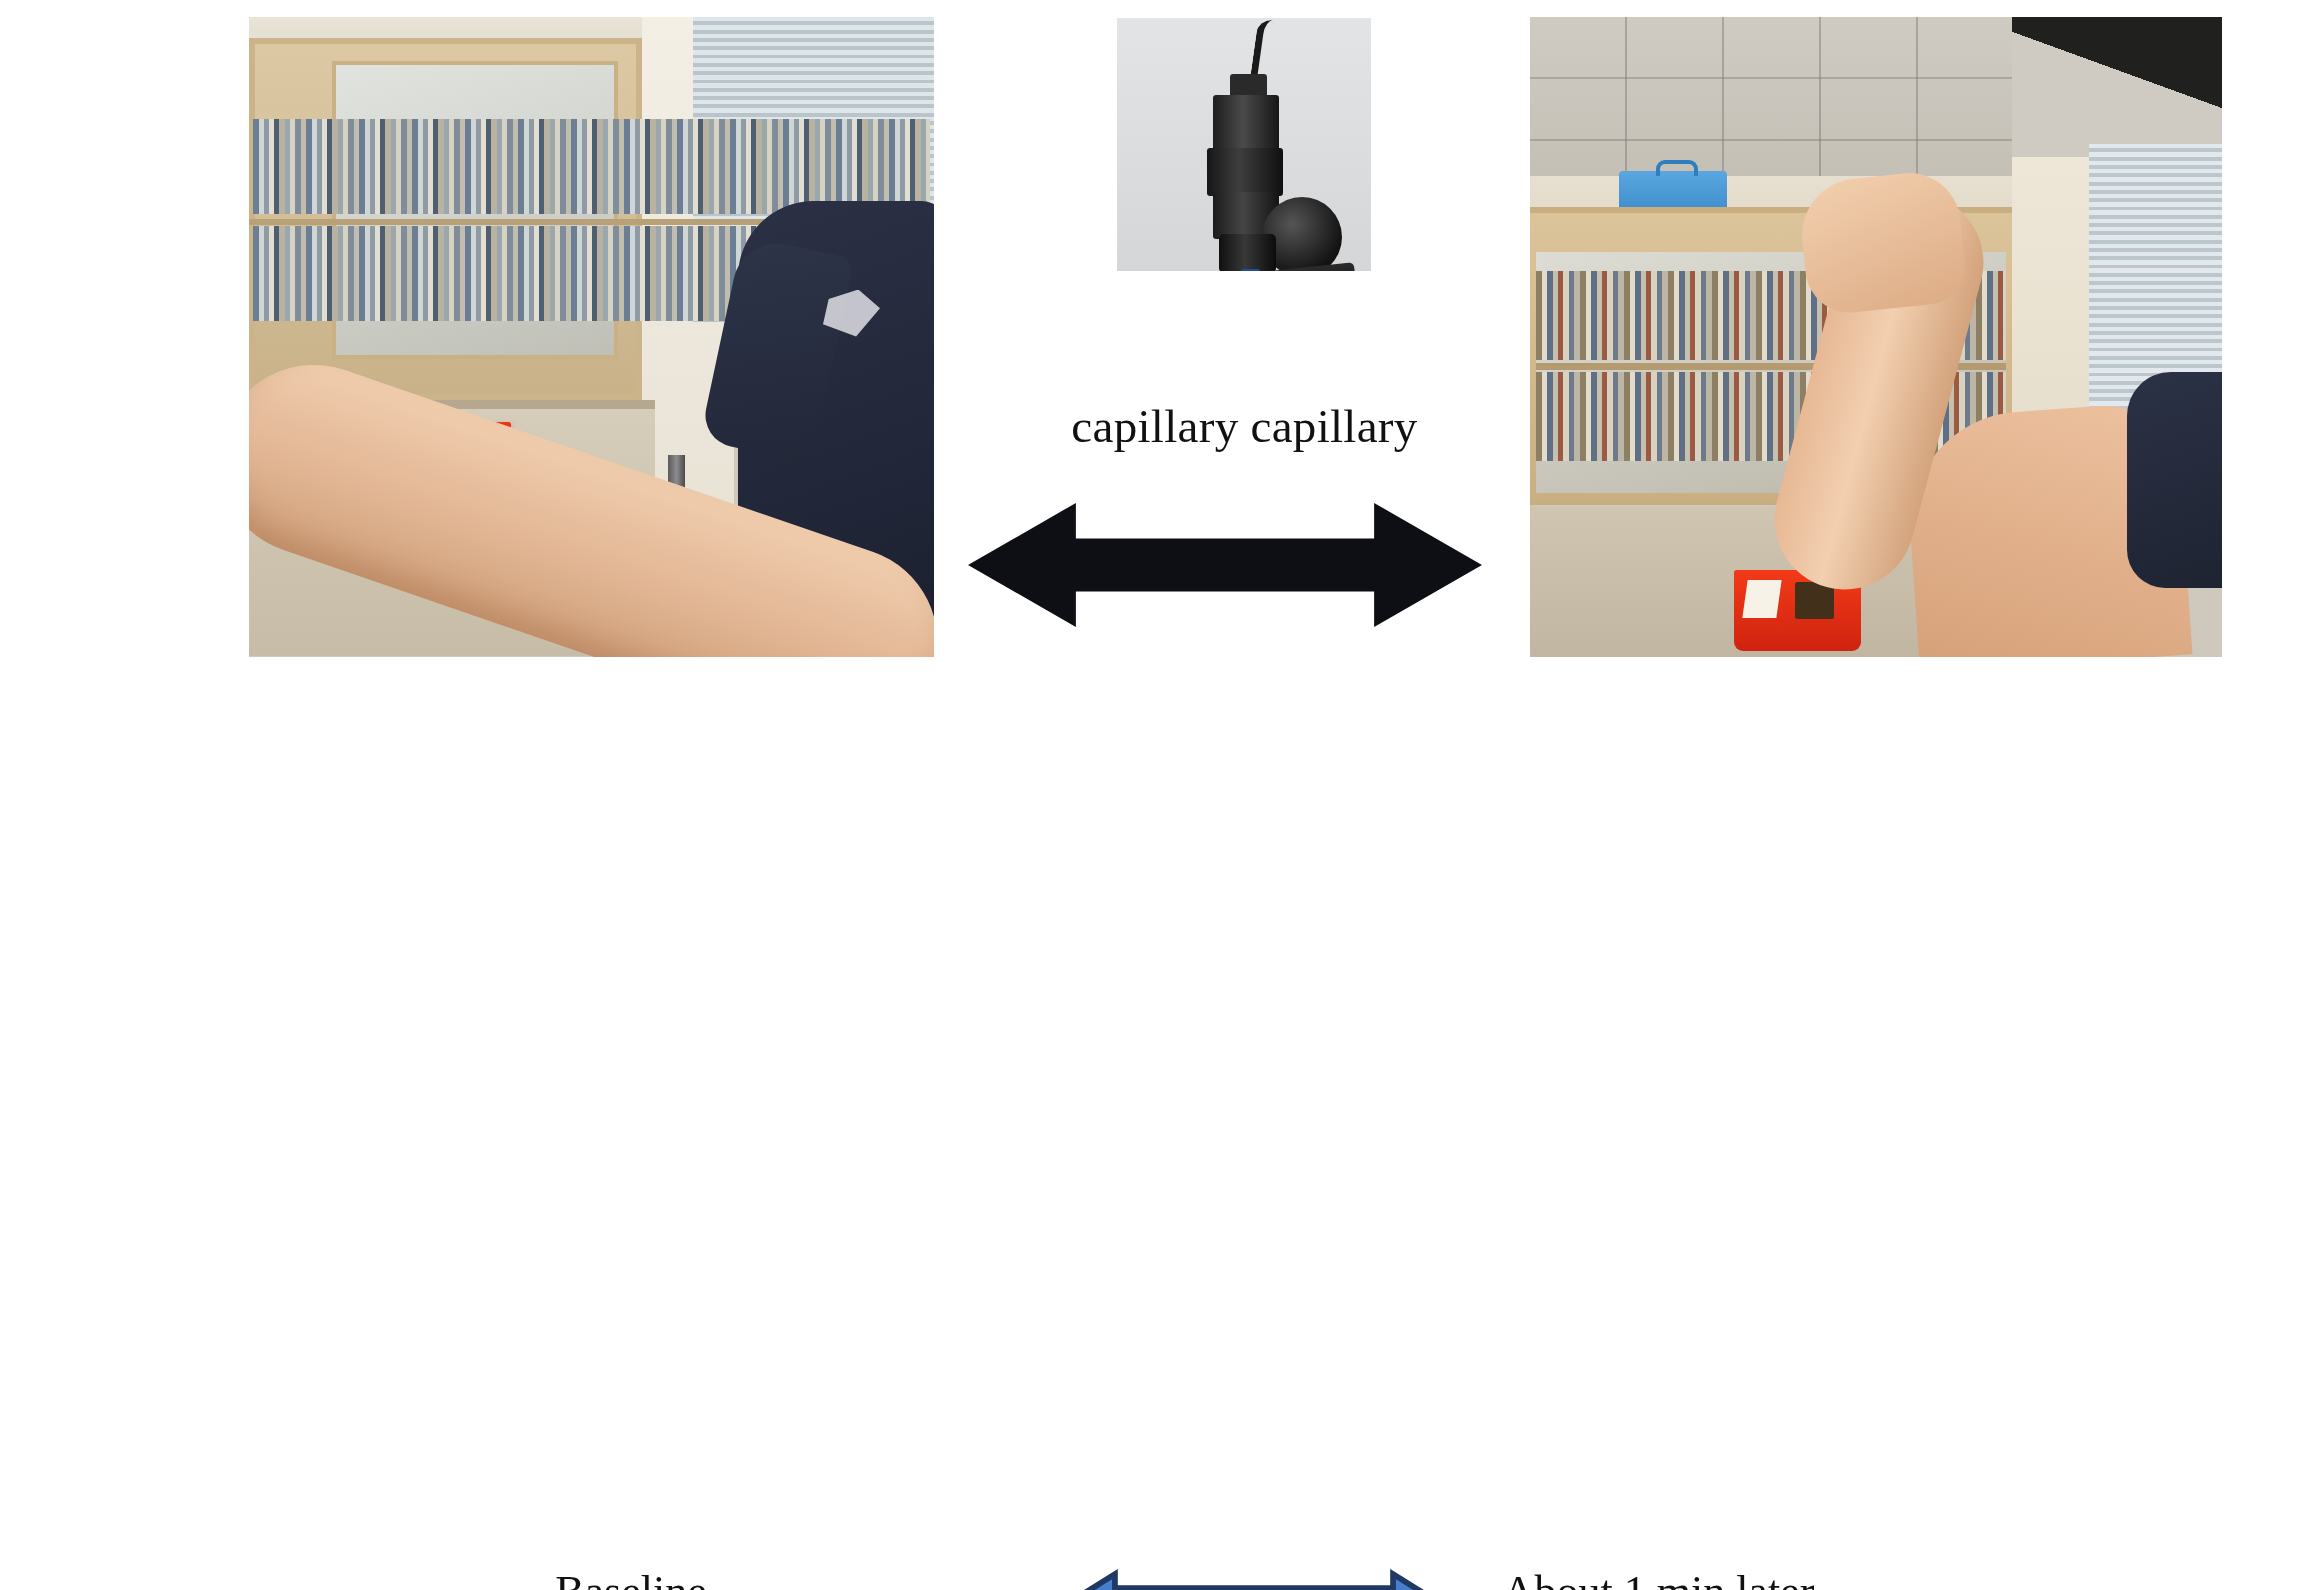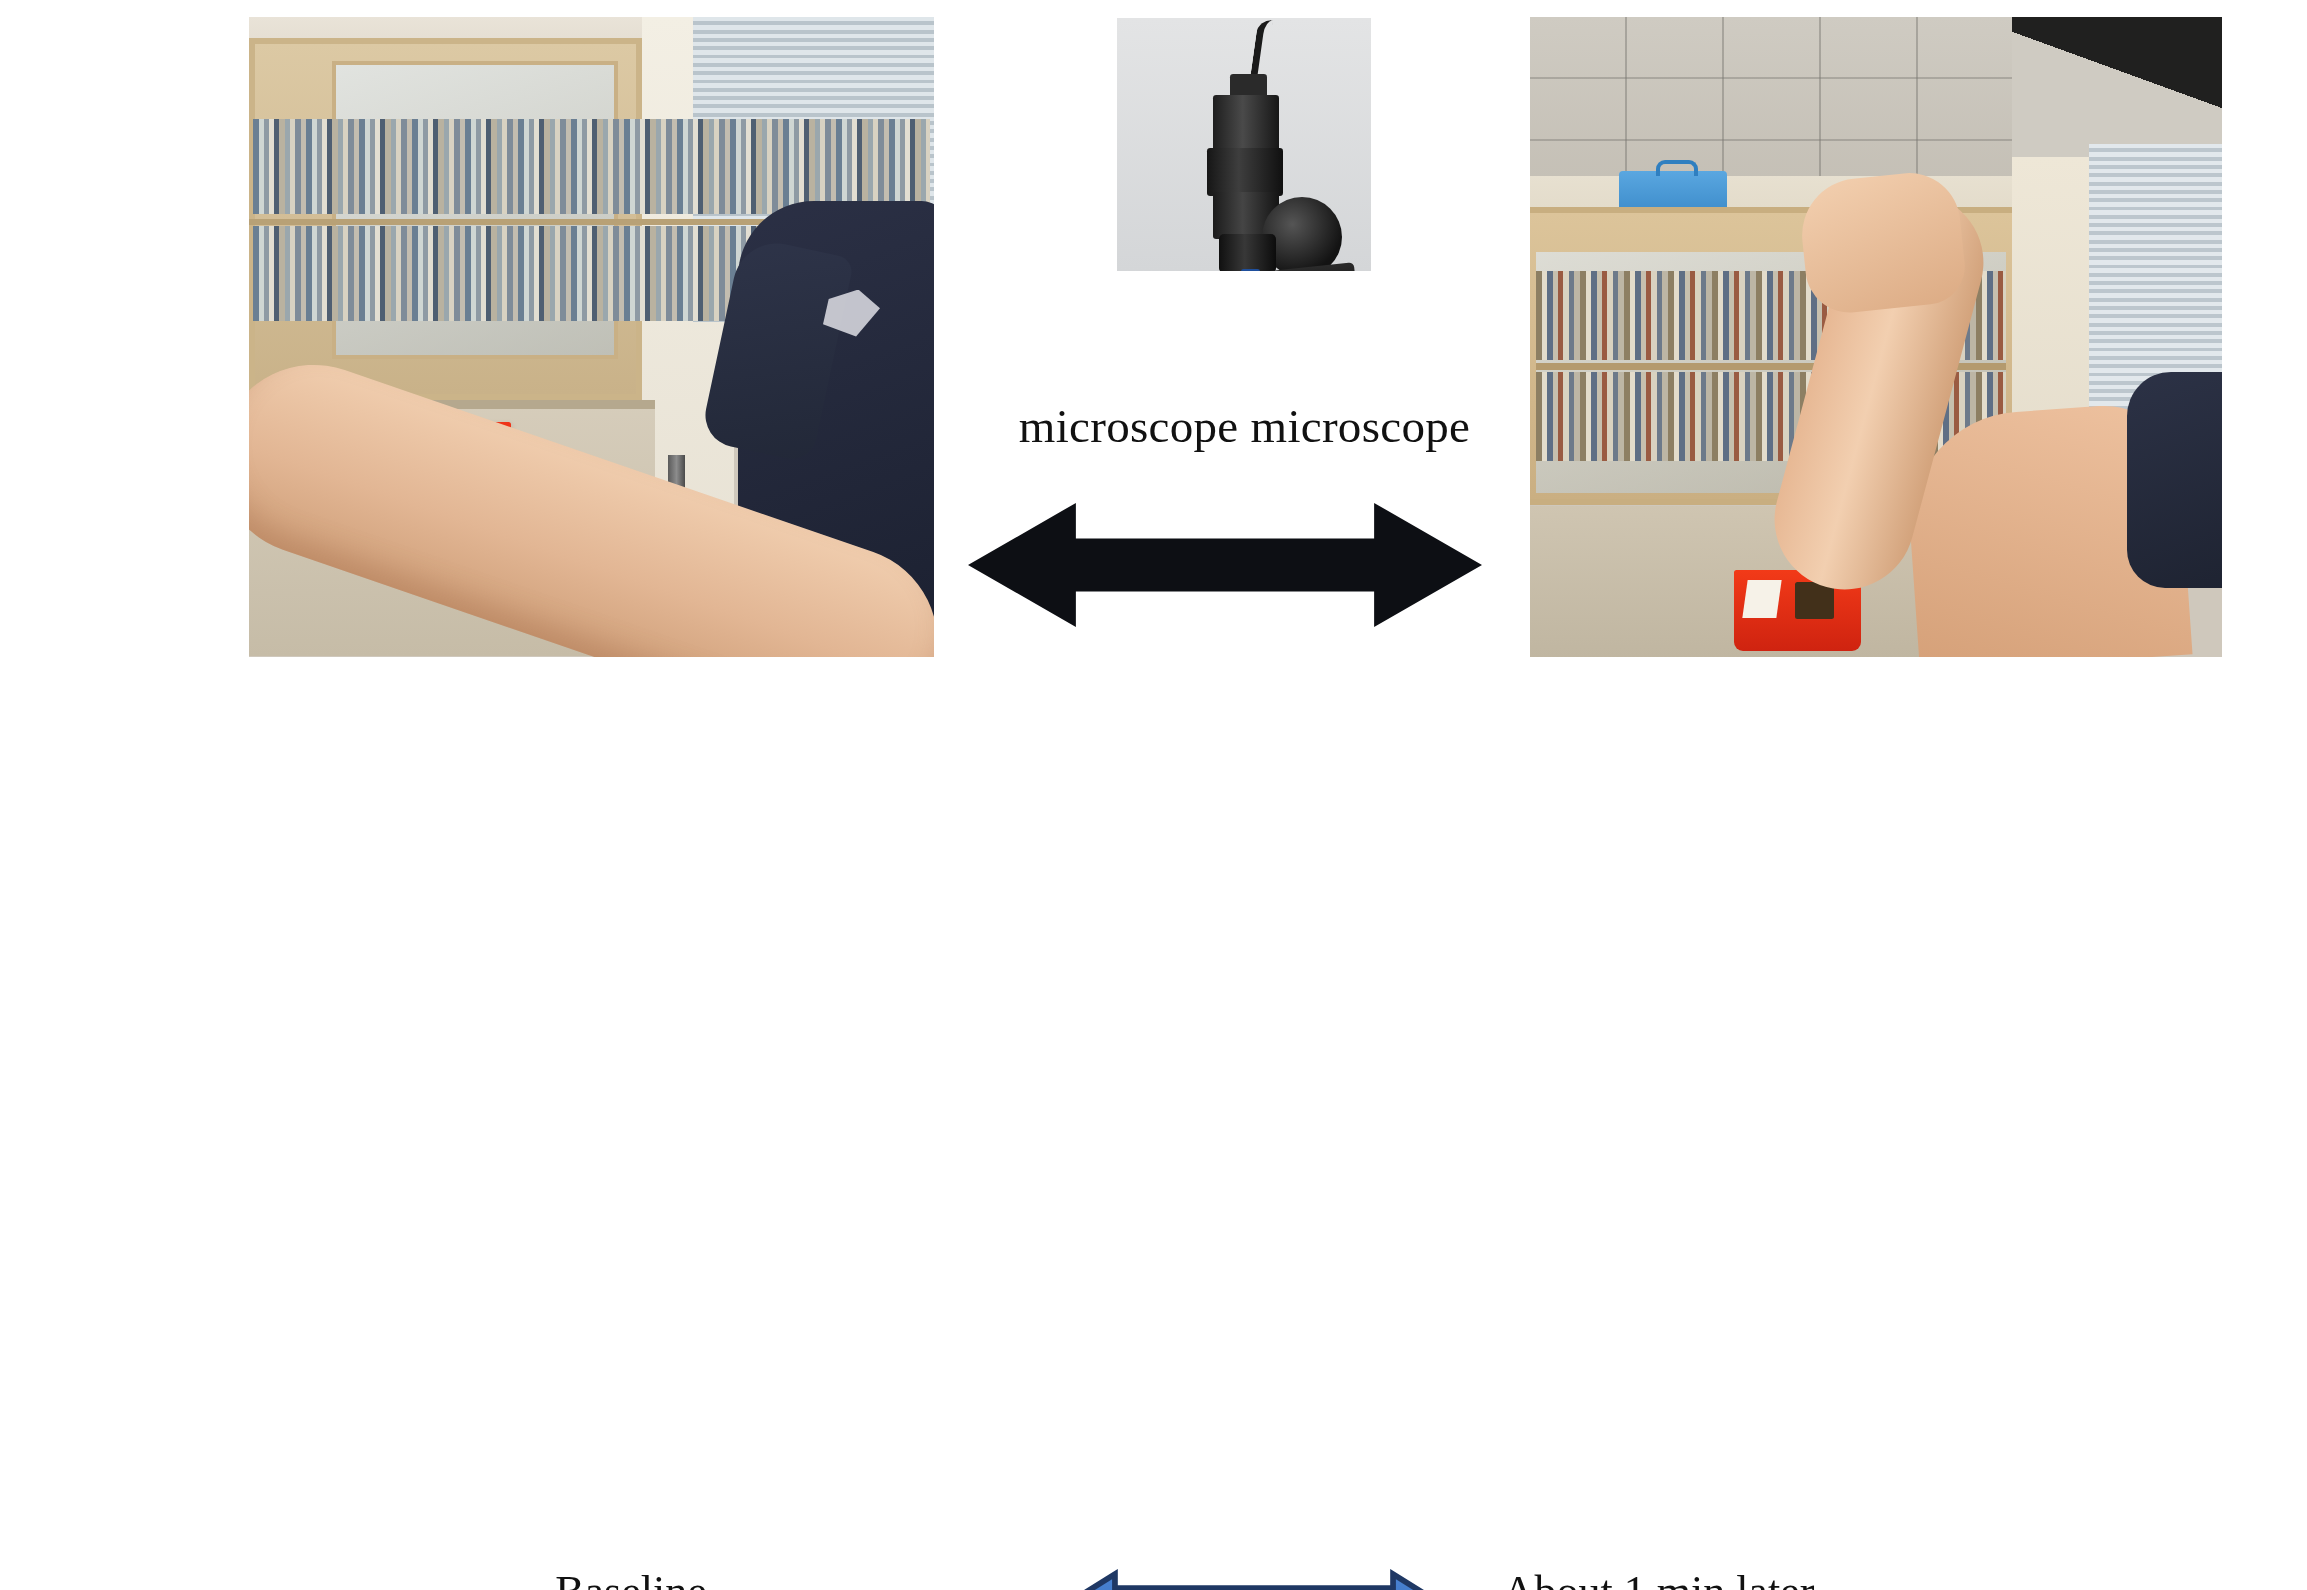--- a/index.html
+++ b/index.html
@@ -211,21 +211,21 @@
     <div class="ms-body1"></div>
     <div class="ms-body2"></div>
     <div class="ms-body3"></div>
     <div class="ms-wheel"></div>
     <div class="ms-lens"></div>
     <div class="ms-base"></div>
 
     <div class="ms-blue"></div>
   </div>
 
-  <div id="microscope-caption">microscope microscope</div>
+  <div id="microscope-caption">capillary capillary</div>
 
   <div id="black-arrow">
     <svg viewBox="0 0 810 240" preserveAspectRatio="none" aria-hidden="true">
       <polygon points="0,120 170,22 170,78 640,78 640,22 810,120 640,218 640,162 170,162 170,218" fill="#0d0f14"></polygon>
     </svg>
   </div>
 </div>
 
 <div id="table-block">
 

